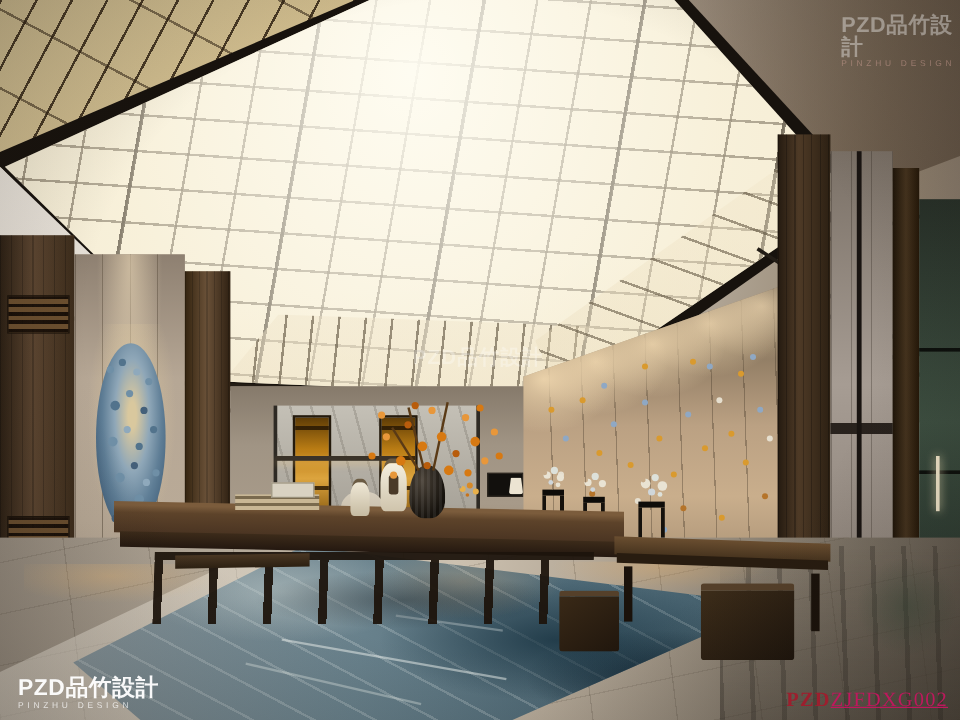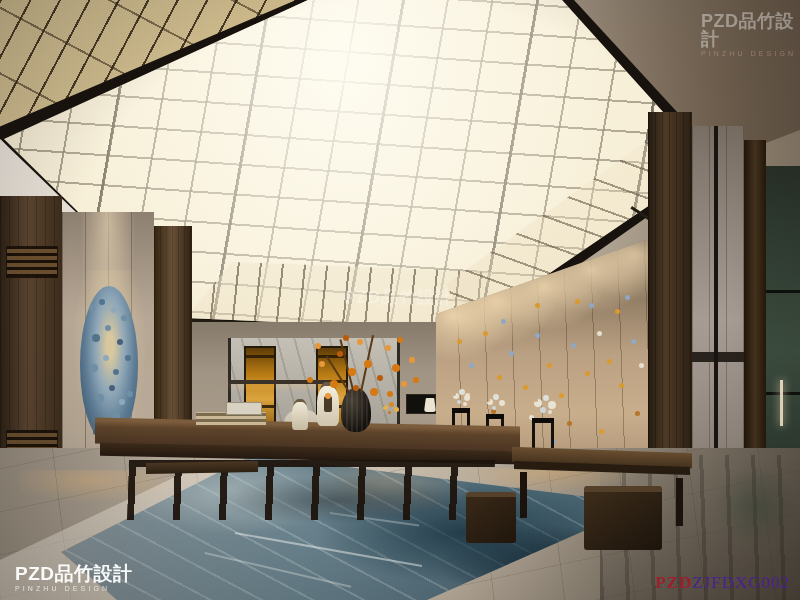--- a/index.html
+++ b/index.html
@@ -261,21 +261,21 @@
   .logo .brand{font-weight:bold;font-size:18px;letter-spacing:.5px;}
   .logo .sub{font-size:7px;letter-spacing:3.1px;margin-top:2px;}
   .logo-tr{left:701px;top:12px;}
   .logo-tr .brand{color:rgba(255,255,255,.38);}
   .logo-tr .sub{color:rgba(235,180,170,.4);}
   .logo-bl{left:15px;top:564px;}
   .logo-bl .brand{color:rgba(255,255,255,.95);font-size:19px;}
   .logo-bl .sub{color:rgba(255,255,255,.72);}
   .code{right:10px;top:573px;font-family:"Liberation Serif",serif;font-size:17px;letter-spacing:1px;}
   .code .red{color:#9c1f2e;font-weight:bold;}
-  .code .white{color:#4c1d95;}
+  .code .white{color:#be185d;text-decoration:underline;}
 </style>
 </head>
 <body>
 
 <div class="stage">
 
   <div class="abs c-base"></div>
   <div class="abs c-right-brown"></div>
   <div class="abs gold-cove"></div>
   <div class="abs glow-frame"></div>

